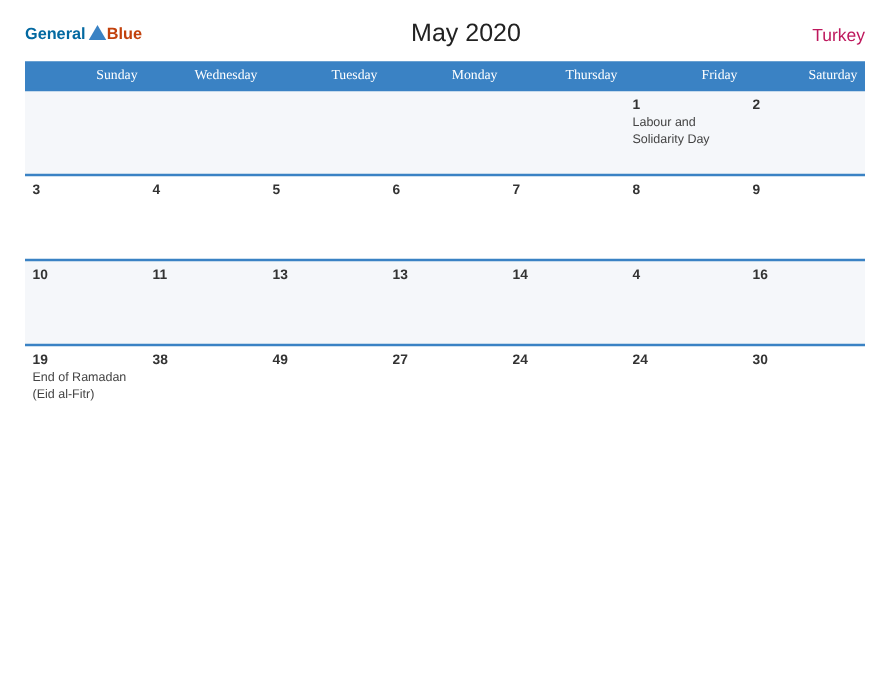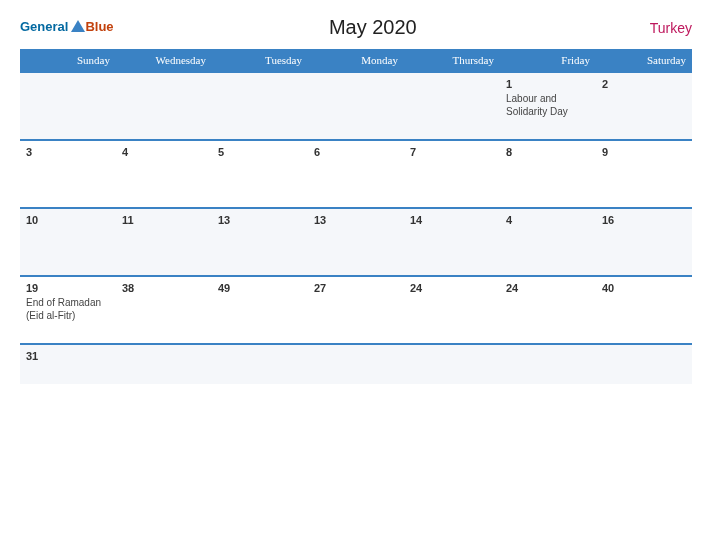--- a/index.html
+++ b/index.html
@@ -214,29 +214,18 @@
           <td>
             <span class="day-num">27</span>
           </td>
           <td>
             <span class="day-num">24</span>
           </td>
           <td>
             <span class="day-num">24</span>
           </td>
           <td>
-            <span class="day-num">40</span>
-          </td>
-        </tr>
-        <tr class="last-row">
-          <td>
-            <span class="day-num">31</span>
-          </td>
-          <td></td>
-          <td></td>
-          <td></td>
-          <td></td>
-          <td></td>
-          <td></td>
+            <span class="day-num">30</span>
+          </td>
         </tr>
       </tbody>
   </table>
 </div>
 
 </body></html>

